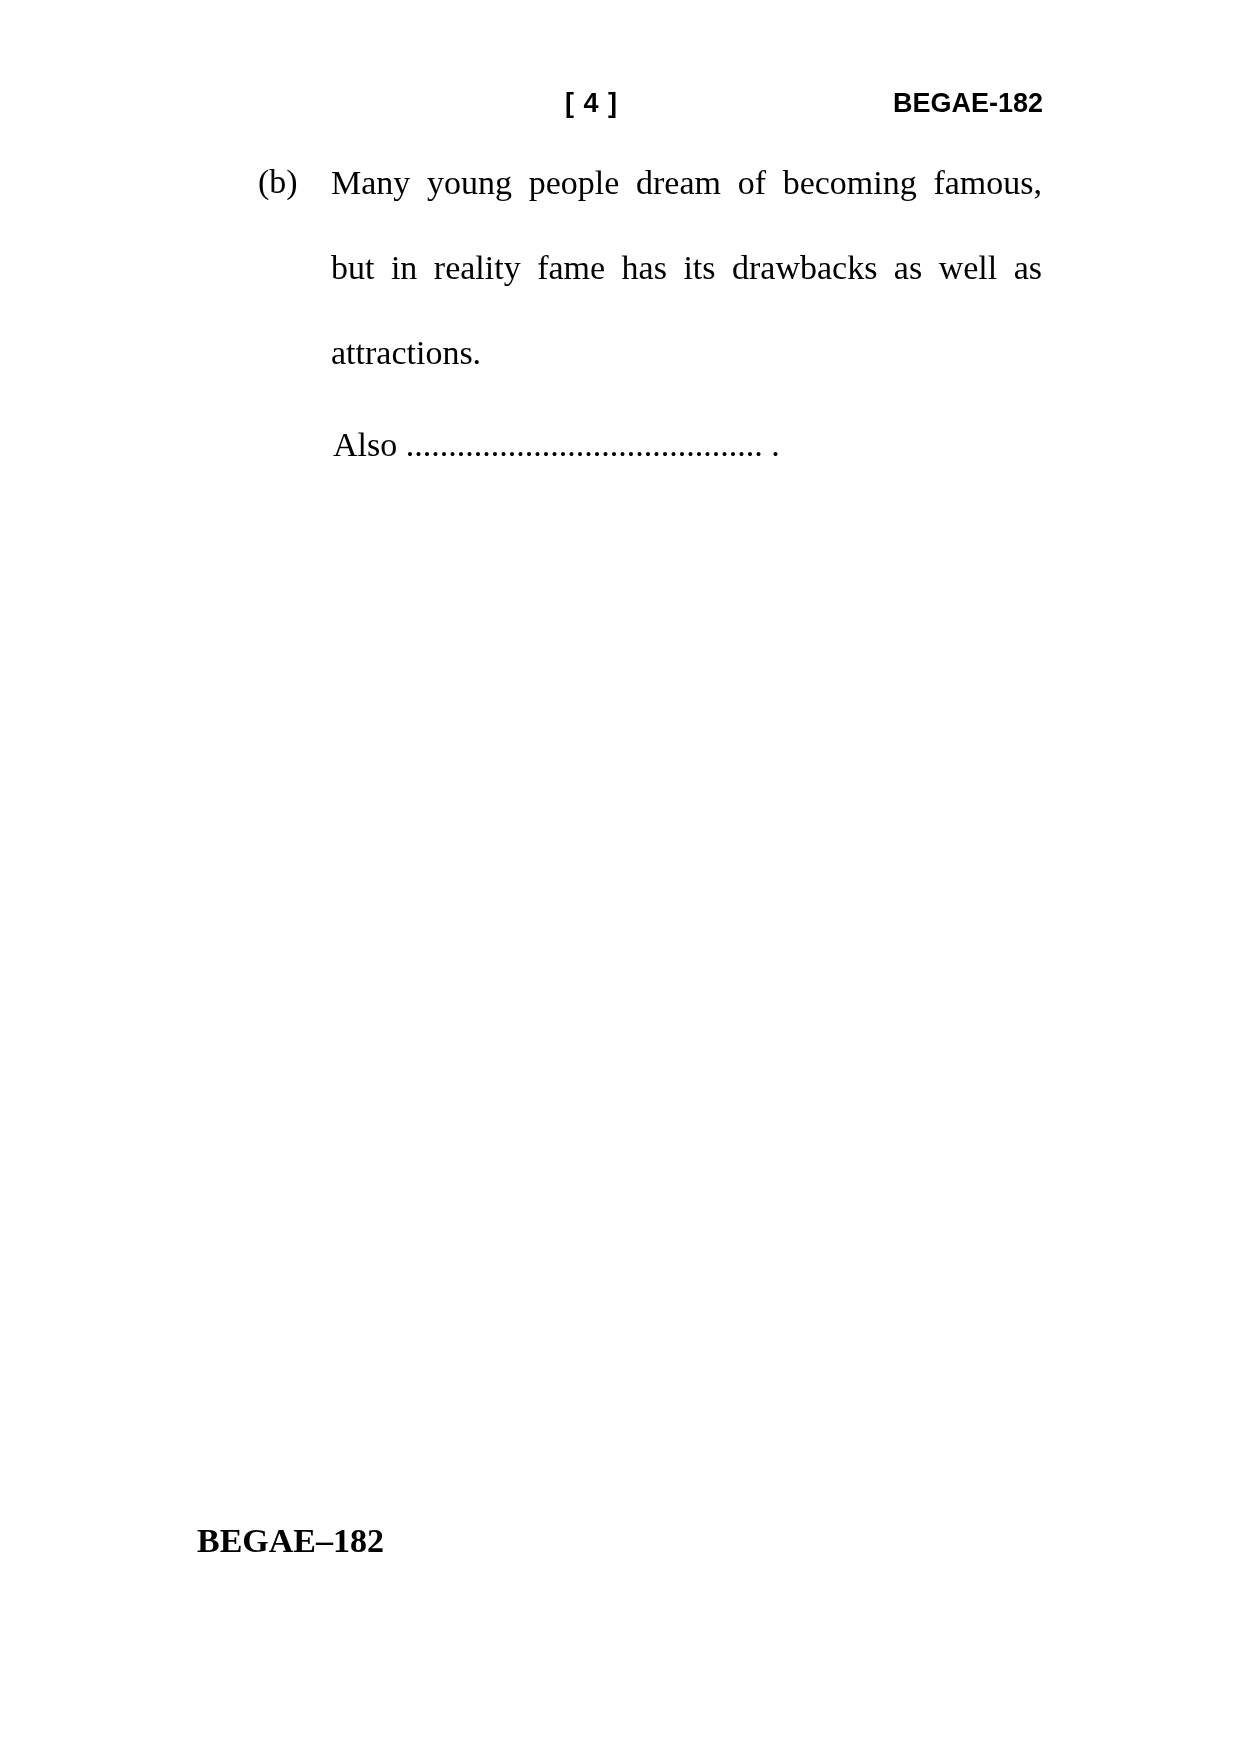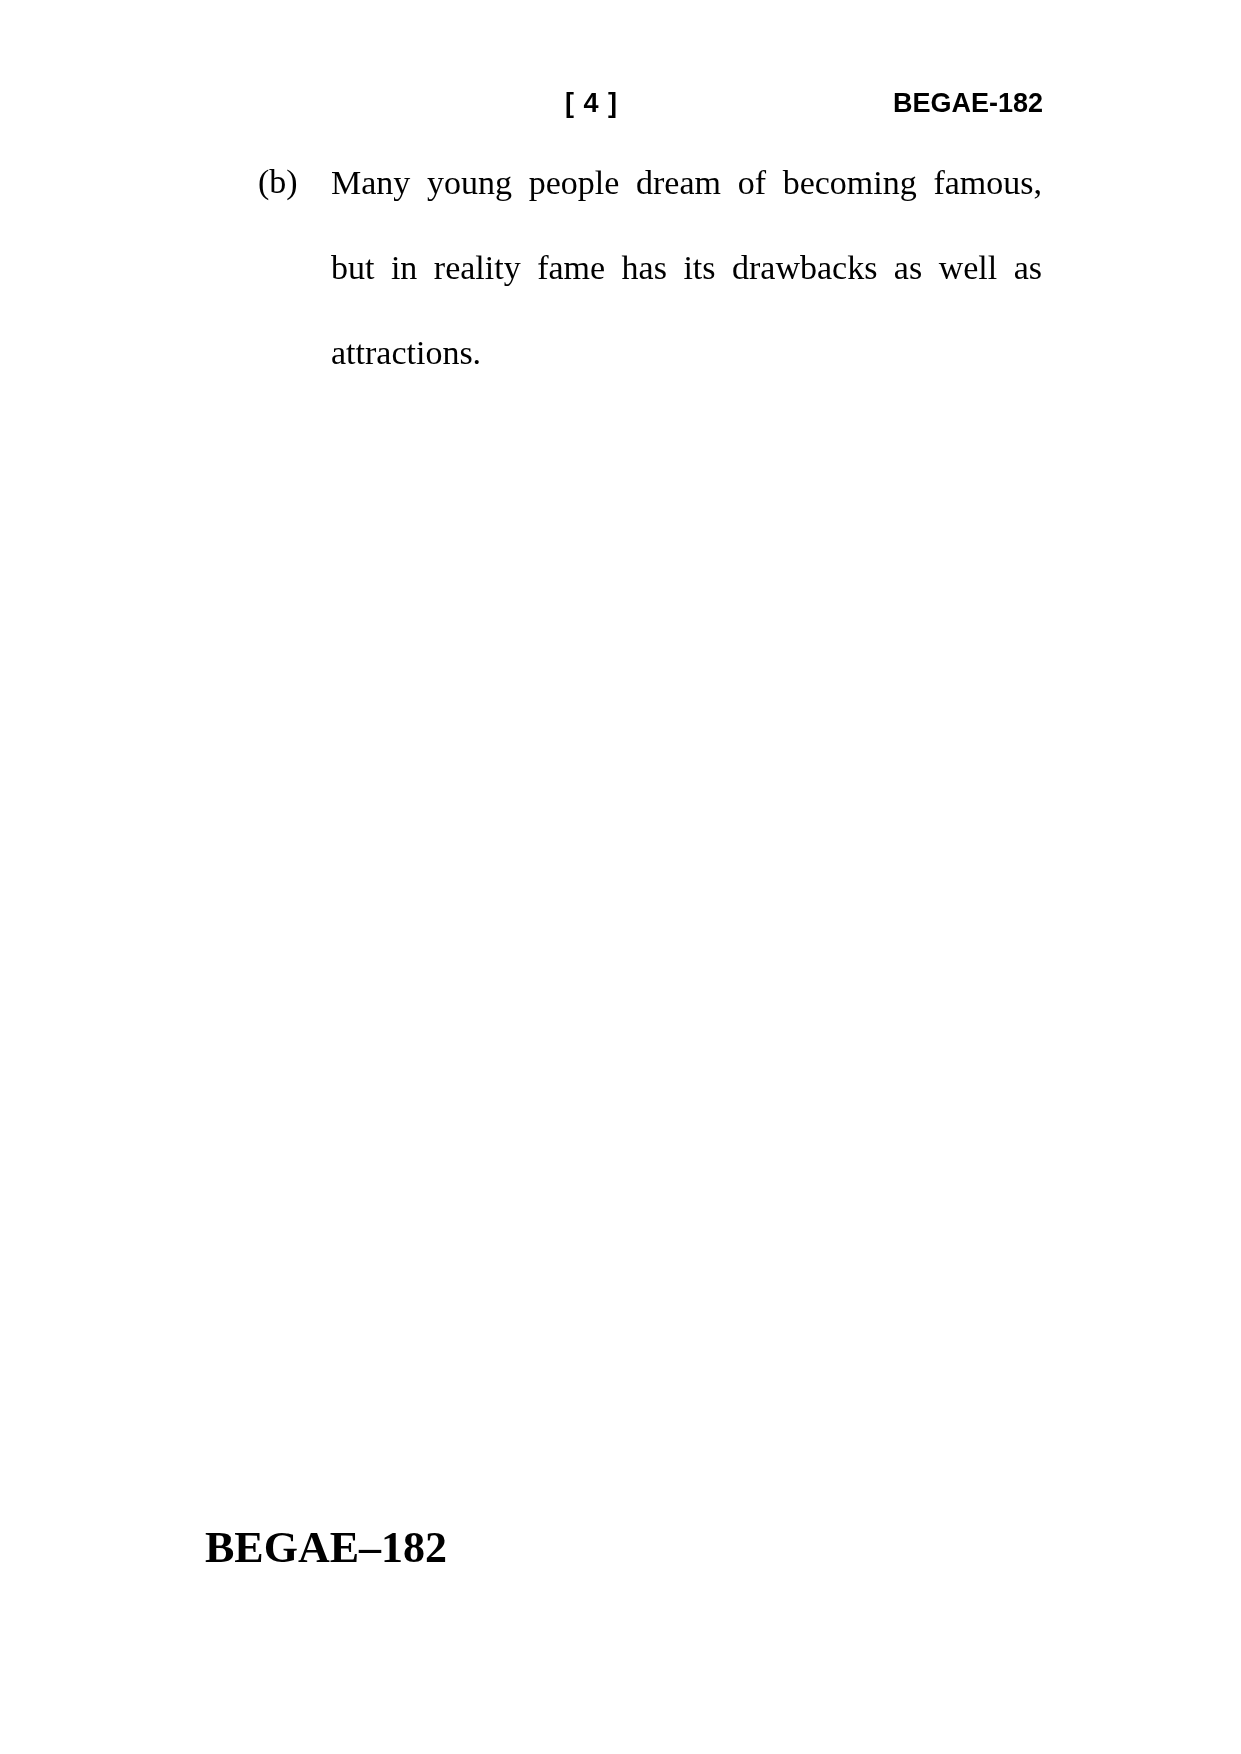--- a/index.html
+++ b/index.html
@@ -63,36 +63,37 @@
       font-family: "Liberation Serif", serif;
       font-size: 34px;
     }
     .prompt {
       height: 98px;
       line-height: 40px;
       white-space: pre;
     }
     .footer-code {
       position: absolute;
-      left: 205px;
+      left: 197px;
       top: 1522px;
       font-family: "Liberation Serif", serif;
       font-weight: bold;
-      font-size: 44px;
+      font-size: 34px;
     }
   </style>
 </head>
 <body>
 
 <div>
   <div class="header-page-num">[ 4 ]</div>
   <div class="header-code">BEGAE-182</div>
 </div>
 
 <div class="question">
   <span class="q-label">(b)</span>
   <div class="q-text">Many young people dream of becoming famous, but in reality fame has its drawbacks as well as attractions.</div>
 </div>
 
 <div class="prompts">
+  <div class="prompt"><span>Also</span> <span>..........................................</span> <span>.</span></div>
 </div>
 
 <div class="footer-code">BEGAE–182</div>
 
 </body></html>

